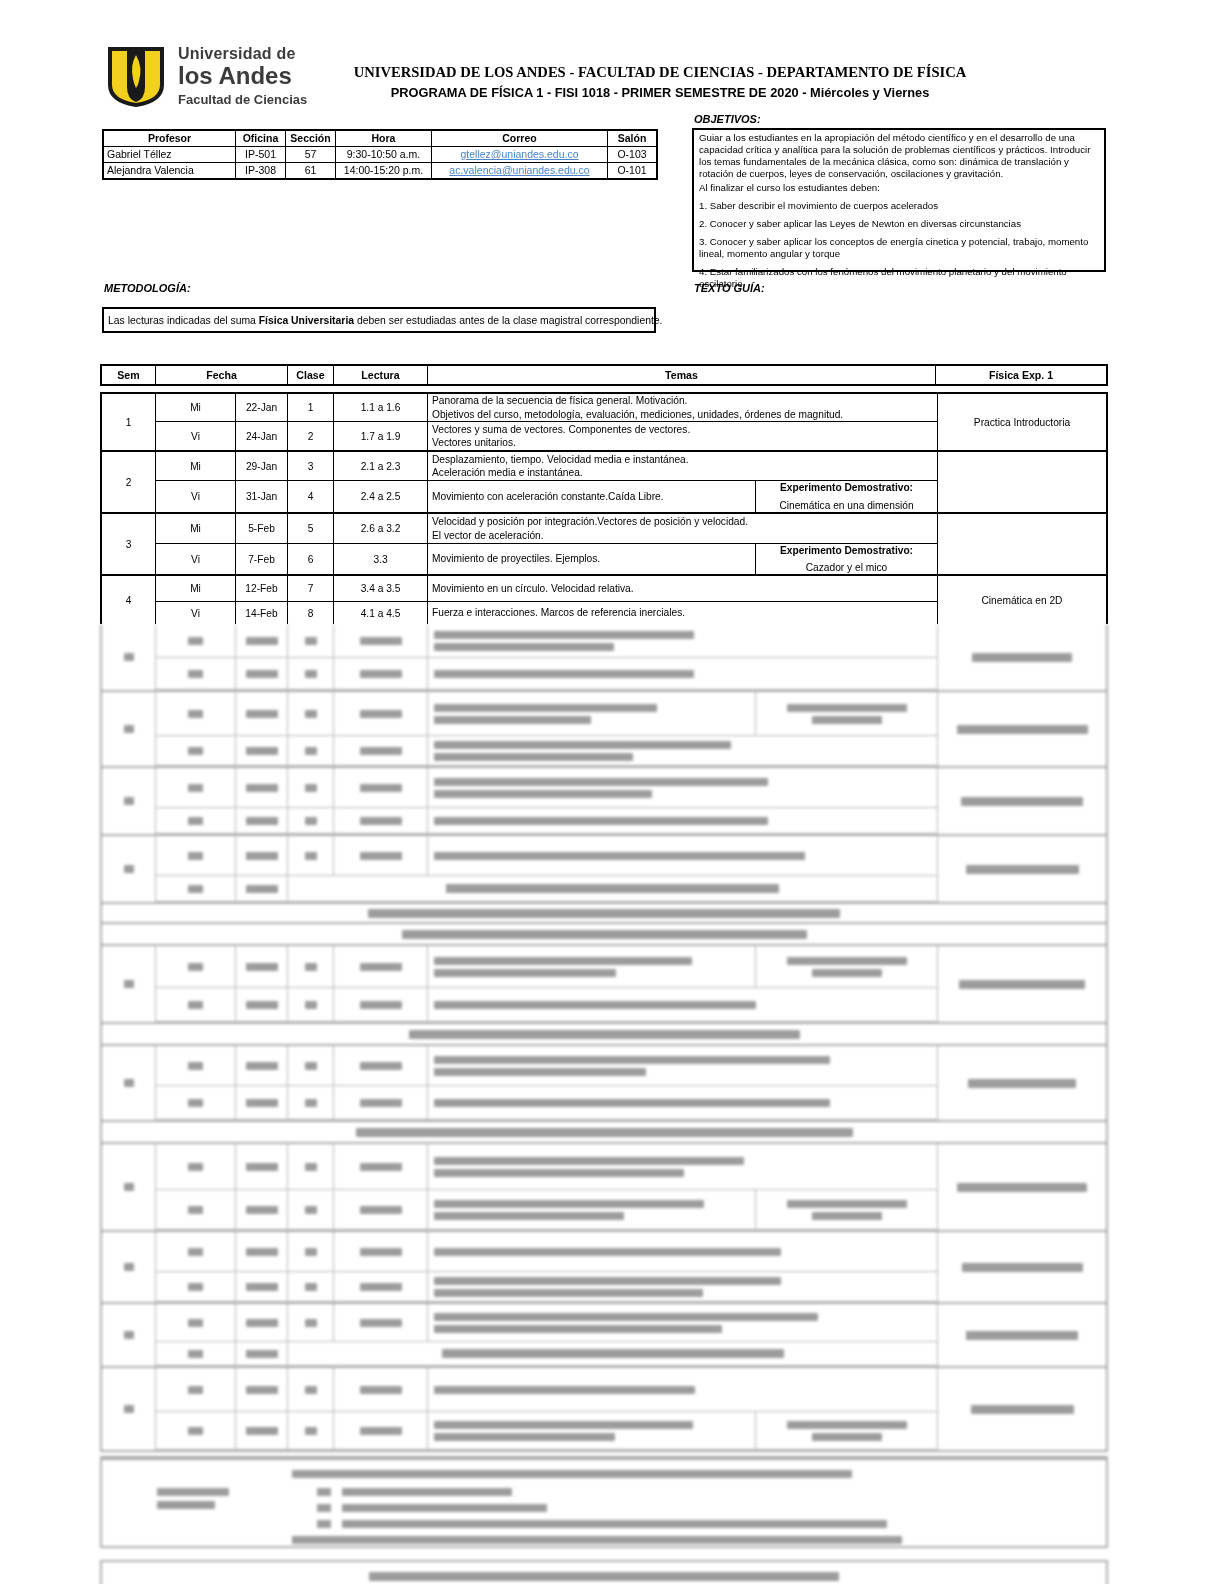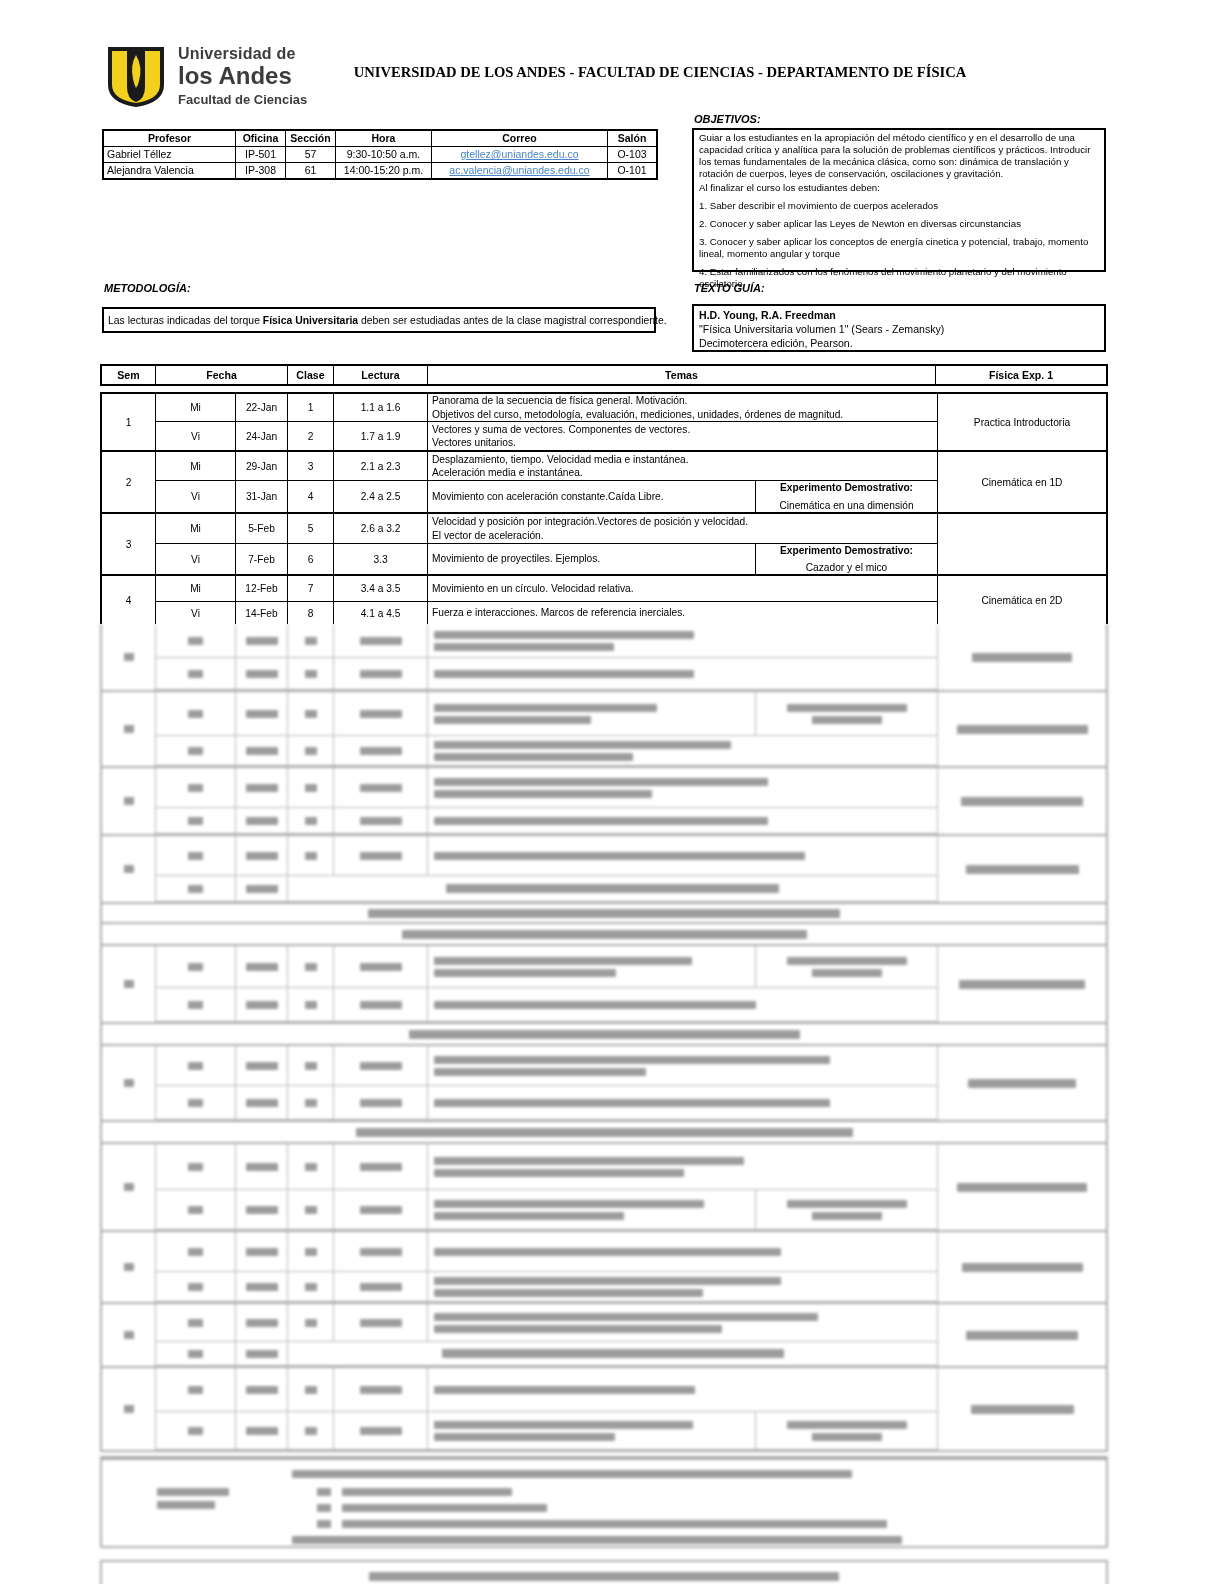--- a/index.html
+++ b/index.html
@@ -99,20 +99,21 @@
         </div>
         <div class="logo-text">
           <div class="lt1">Universidad de</div>
           <div class="lt2">los Andes</div>
           <div class="lt3">Facultad de Ciencias</div>
         </div>
       </div>
 
       <div class="titles">
         <div class="t1">UNIVERSIDAD DE LOS ANDES - FACULTAD DE CIENCIAS - DEPARTAMENTO DE FÍSICA</div>
+        <div class="t2">PROGRAMA DE FÍSICA 1 -  FISI 1018 - PRIMER SEMESTRE DE 2020 - Miércoles y Viernes</div>
       </div>
 
       <div class="ptable">
         <div class="pc hdr">Profesor</div>
         <div class="pc hdr">Oficina</div>
         <div class="pc hdr">Sección</div>
         <div class="pc hdr">Hora</div>
         <div class="pc hdr">Correo</div>
         <div class="pc hdr lastcol">Salón</div>
 
@@ -136,29 +137,24 @@
         <p>Guiar a los estudiantes en la apropiación del método científico y en el desarrollo de una capacidad crítica y analítica para la solución de problemas científicos y  prácticos.  Introducir los temas fundamentales de la mecánica clásica, como son: dinámica de translación y rotación de cuerpos, leyes de conservación, oscilaciones y gravitación.</p>
         <p>Al finalizar el curso los estudiantes deben:</p>
         <p class="oi">1. Saber describir el movimiento de cuerpos acelerados</p>
         <p class="oi">2. Conocer y saber aplicar las Leyes de Newton en diversas circunstancias</p>
         <p class="oi">3. Conocer y saber aplicar los conceptos de energía cinetica y potencial, trabajo, momento lineal, momento angular y torque</p>
         <p class="oi">4. Estar familiarizados con los fenómenos del movimiento planetario y del movimiento oscilatorio</p>
       </div>
 
       <div class="slabel" style="left:4px;top:266px;">METODOLOGÍA:</div>
       <div class="metbox">
-        <span><span>Las lecturas indicadas del torque </span><span class="bold">Física Universitaria</span><span> deben ser estudiadas antes de la clase magistral correspondiente.</span></span>
+        <span><span>Las lecturas indicadas del suma </span><span class="bold">Física Universitaria</span><span> deben ser estudiadas antes de la clase magistral correspondiente.</span></span>
       </div>
 
       <div class="slabel" style="left:594px;top:266px;">TEXTO GUÍA:</div>
-      <div class="tgbox">
-        <div class="bold">H.D. Young, R.A. Freedman</div>
-        <div>"Física Universitaria volumen 1"  (Sears - Zemansky)</div>
-        <div>Decimotercera edición, Pearson.</div>
-      </div>
 
       <div class="shead">
         <div class="hc">Sem</div>
         <div class="hc">Fecha</div>
         <div class="hc">Clase</div>
         <div class="hc">Lectura</div>
         <div class="hc">Temas</div>
         <div class="hc lastcol">Física Exp. 1</div>
       </div>
     </div>
@@ -181,21 +177,20 @@
         <div class="c r2 col4">2</div>
         <div class="c r2 col5">1.7 a 1.9</div>
         <div class="c r2 temasw">
           <span>Vectores y suma de vectores. Componentes de vectores.</span>
           <span>Vectores unitarios.</span>
         </div>
       </div>
 
       <div class="wk" style="grid-template-rows:29px 31px">
         <div class="c sem">2</div>
-        <div class="c exp">Cinemática en 1D</div>
         <div class="c r1 col2">Mi</div>
         <div class="c r1 col3">29-Jan</div>
         <div class="c r1 col4">3</div>
         <div class="c r1 col5">2.1 a 2.3</div>
         <div class="c r1 temasw">
           <span>Desplazamiento, tiempo. Velocidad media e instantánea.</span>
           <span>Aceleración media e instantánea.</span>
         </div>
         <div class="c r2 col2">Vi</div>
         <div class="c r2 col3">31-Jan</div>

